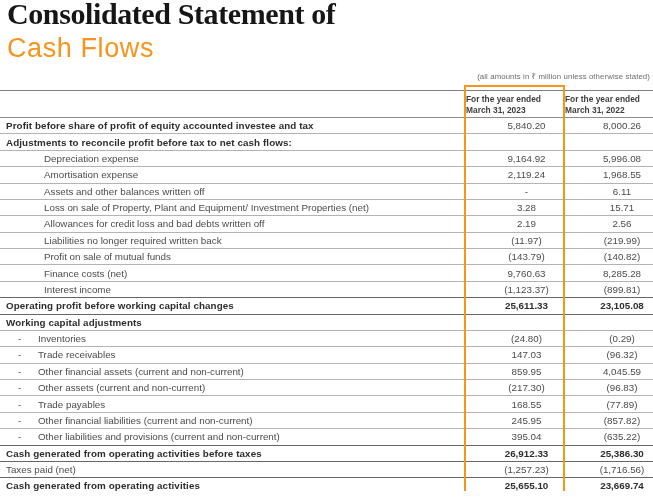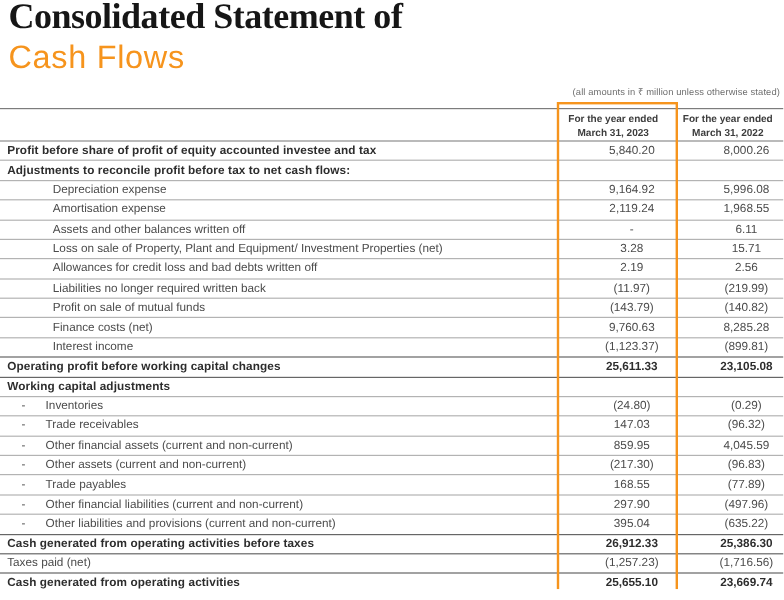--- a/index.html
+++ b/index.html
@@ -25,21 +25,21 @@
   .cf-table{
     position:absolute;left:0;top:90px;width:653px;
     border-top:1.4px solid #7c7c7c;
   }
   .thead{
     display:flex;align-items:flex-end;height:27px;box-sizing:border-box;
     border-bottom:1px solid #8d8d8d;padding-bottom:2px;
   }
   .th-label{flex:1;}
   .colhead{
-    font-weight:700;font-size:8.4px;line-height:10.5px;text-align:center;color:#3d3d3d;
+    font-weight:700;font-size:8.4px;line-height:10.5px;text-align:left;color:#3d3d3d;
     box-sizing:border-box;white-space:nowrap;
   }
   .c23{width:99px;padding-right:9px;}
   .c22{width:88px;padding-right:5px;}
   .row{
     display:flex;align-items:center;height:16.39px;box-sizing:border-box;
     border-bottom:1px solid #b3b3b3;
   }
   .row.dark-b{border-bottom:1px solid #666666;}
   .row.final{border-bottom:2px solid #3c3c3c;}
@@ -213,22 +213,22 @@
             <span>Trade payables</span>
           </div>
           <div class="val c23">168.55</div>
           <div class="val c22">(77.89)</div>
         </div>
         <div class="row dash">
           <div class="lbl">
             <span class="dash-bullet">-</span>
             <span>Other financial liabilities (current and non-current)</span>
           </div>
-          <div class="val c23">297.90</div>
-          <div class="val c22">(497.96)</div>
+          <div class="val c23">245.95</div>
+          <div class="val c22">(857.82)</div>
         </div>
         <div class="row dash dark-b">
           <div class="lbl">
             <span class="dash-bullet">-</span>
             <span>Other liabilities and provisions (current and non-current)</span>
           </div>
           <div class="val c23">395.04</div>
           <div class="val c22">(635.22)</div>
         </div>
         <div class="row strong dark-b">

